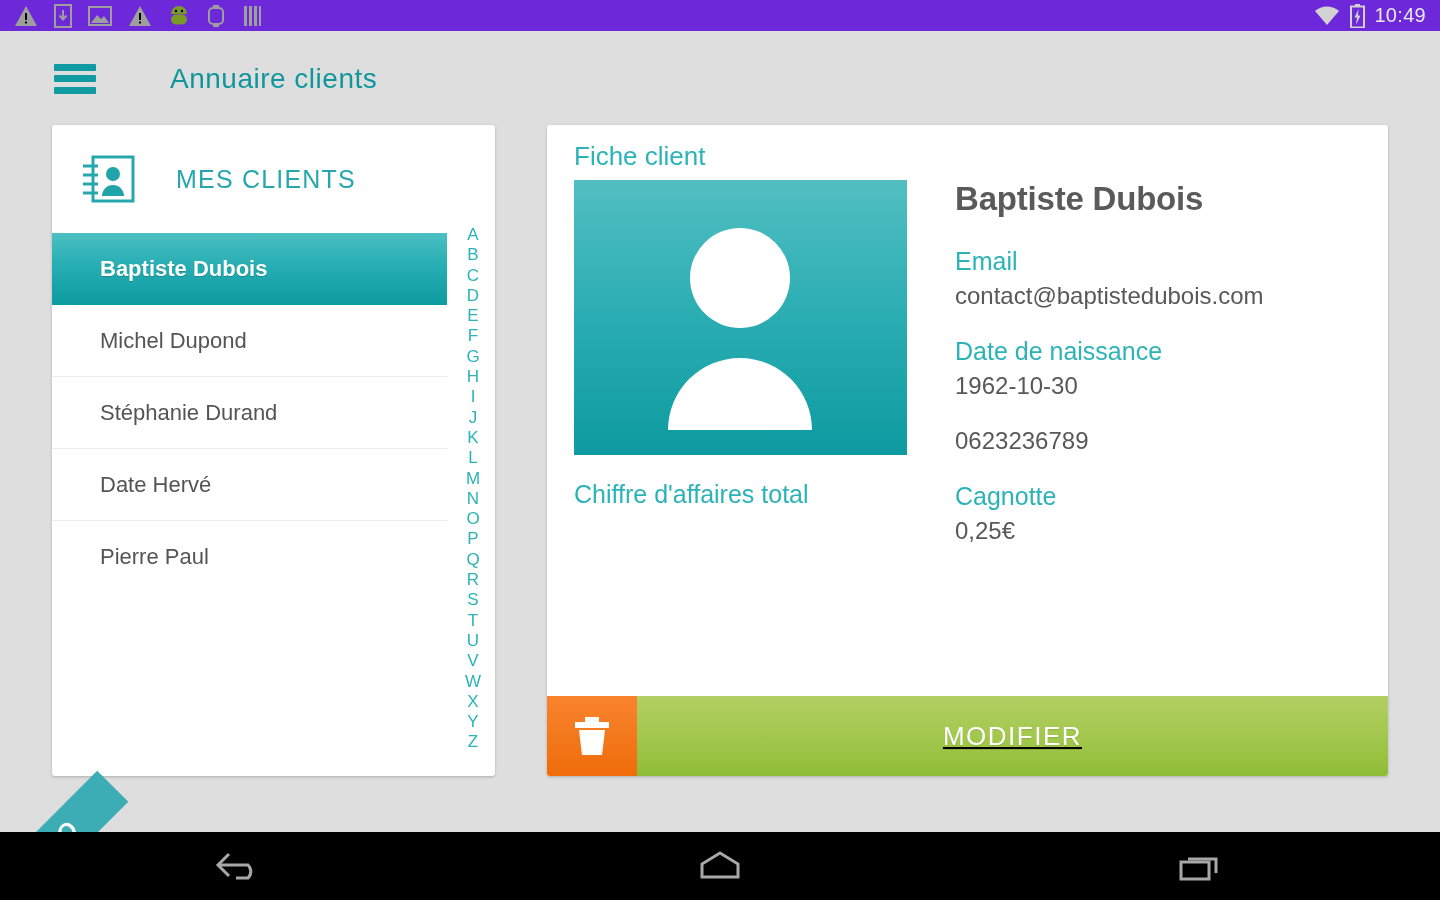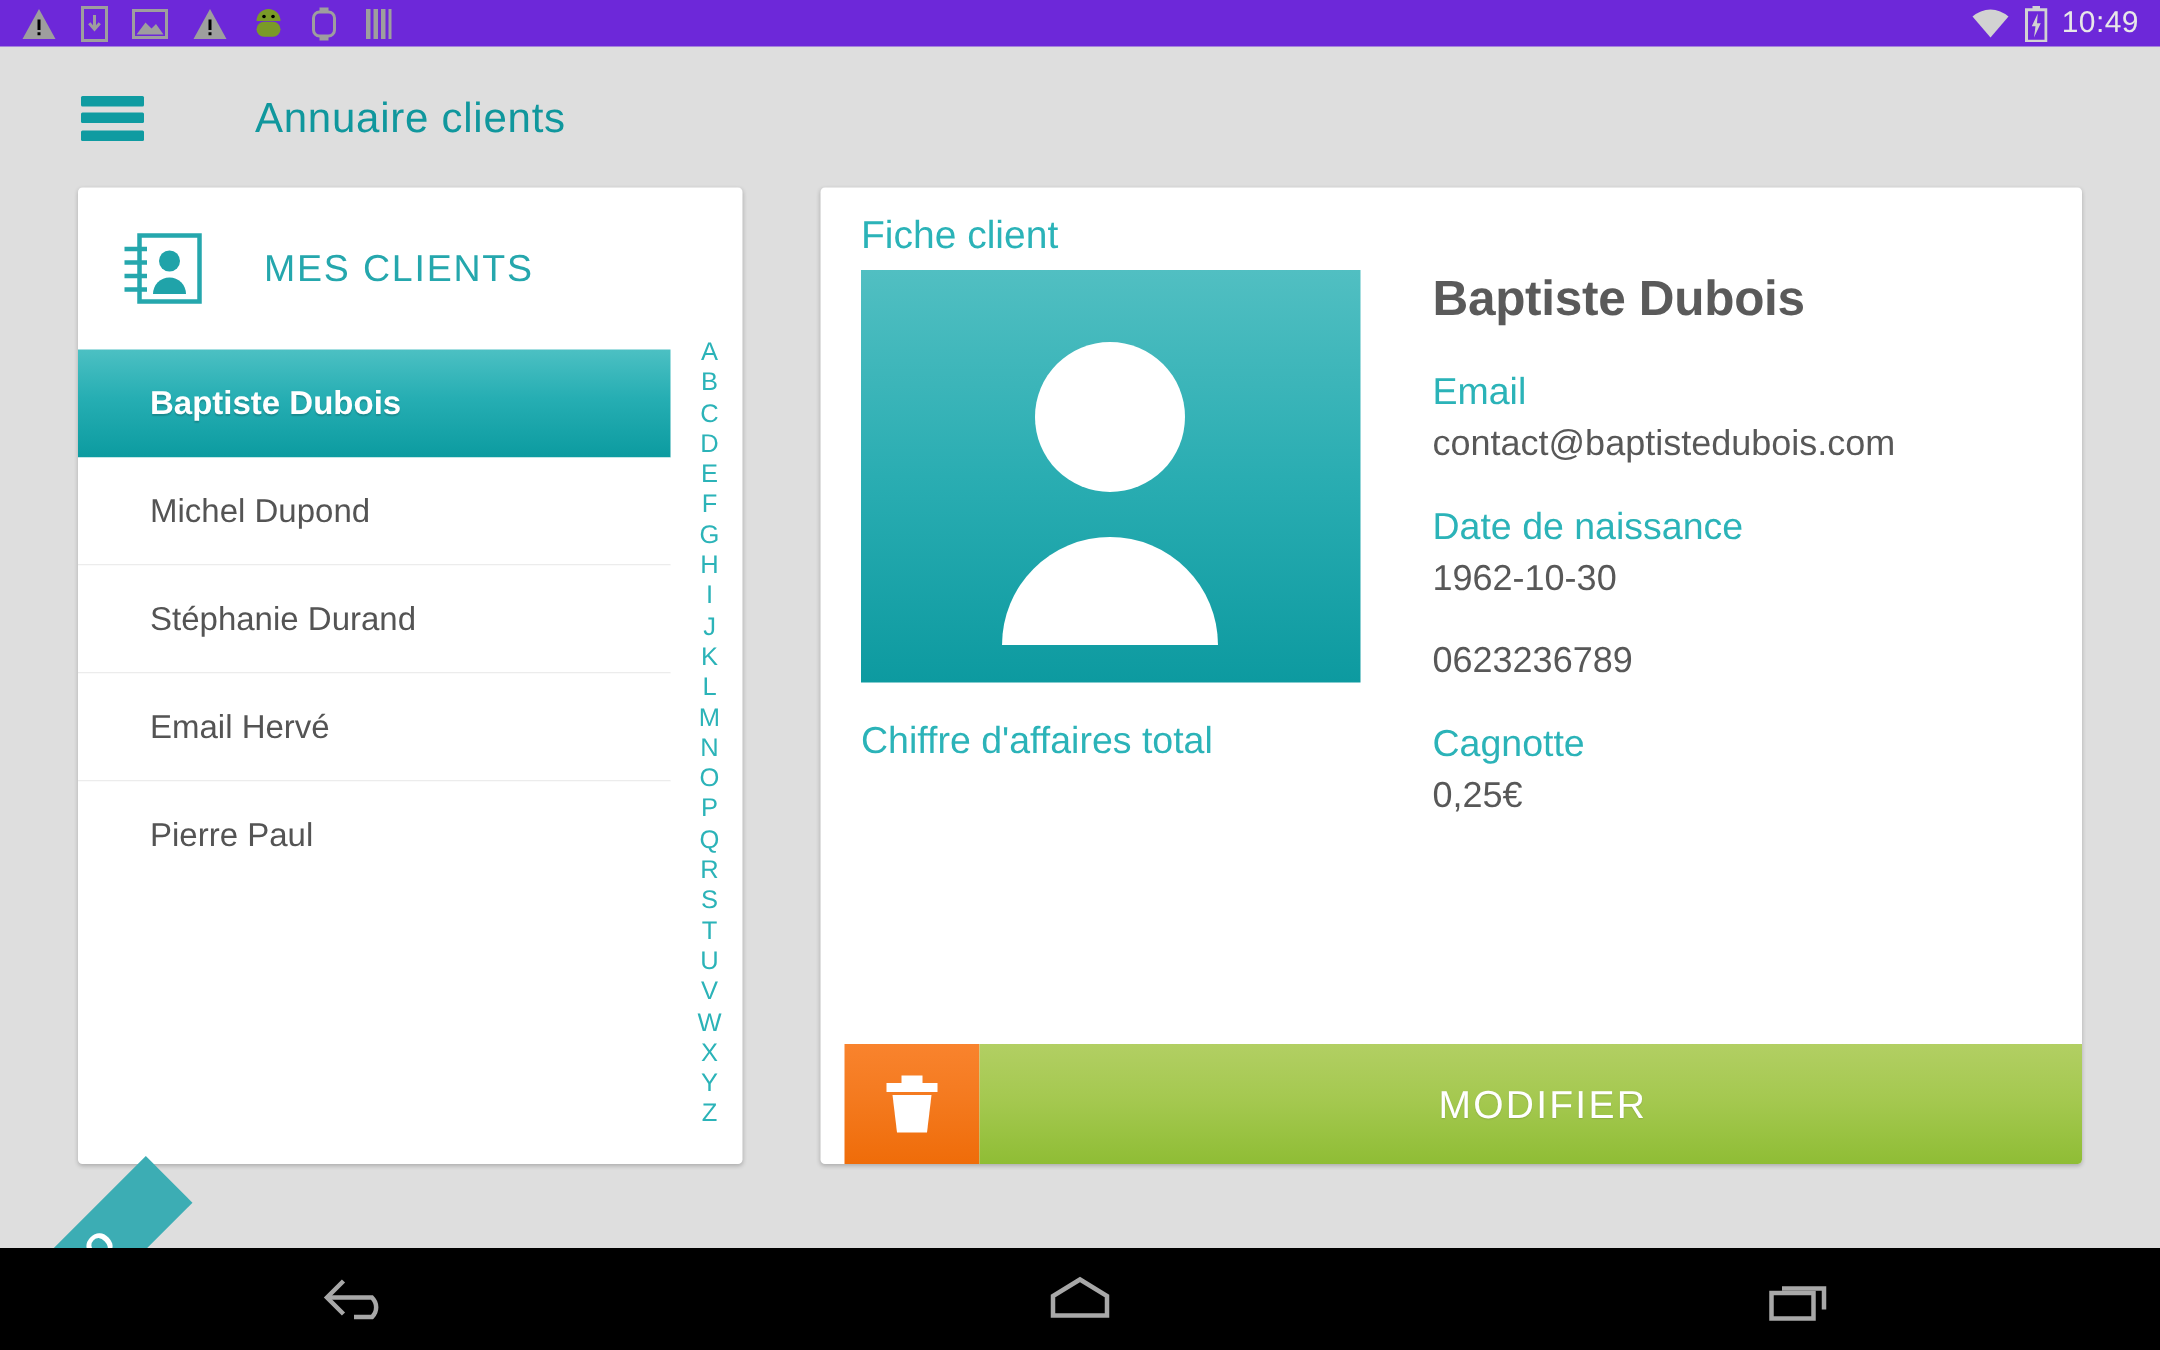--- a/index.html
+++ b/index.html
@@ -210,25 +210,26 @@
     color: #585858;
     font-size: 24px;
     font-weight: 300;
     line-height: 1.35;
     margin-top: 3px;
   }
 
   
   .action-bar {
     position: absolute;
-    left: 16px;
+    left: 0;
     bottom: 0;
     width: 841px;
     height: 80px;
     display: flex;
+    text-decoration: underline;
   }
   .delete-btn {
     width: 90px;
     flex: none;
     background: linear-gradient(180deg, #f9832d 0%, #f47a1f 45%, #ef6c09 100%);
     display: flex;
     align-items: center;
     justify-content: center;
     cursor: pointer;
   }
@@ -369,21 +370,21 @@
       <div class="client-row selected">
         <span>Baptiste Dubois</span>
       </div>
       <div class="client-row">
         <span>Michel Dupond</span>
       </div>
       <div class="client-row">
         <span>Stéphanie Durand</span>
       </div>
       <div class="client-row">
-        <span>Email Hervé</span>
+        <span>Date Hervé</span>
       </div>
       <div class="client-row">
         <span>Pierre Paul</span>
       </div>
     </div>
 
     <div class="alpha-index">
       <span>A</span>
       <span>B</span>
       <span>C</span>

